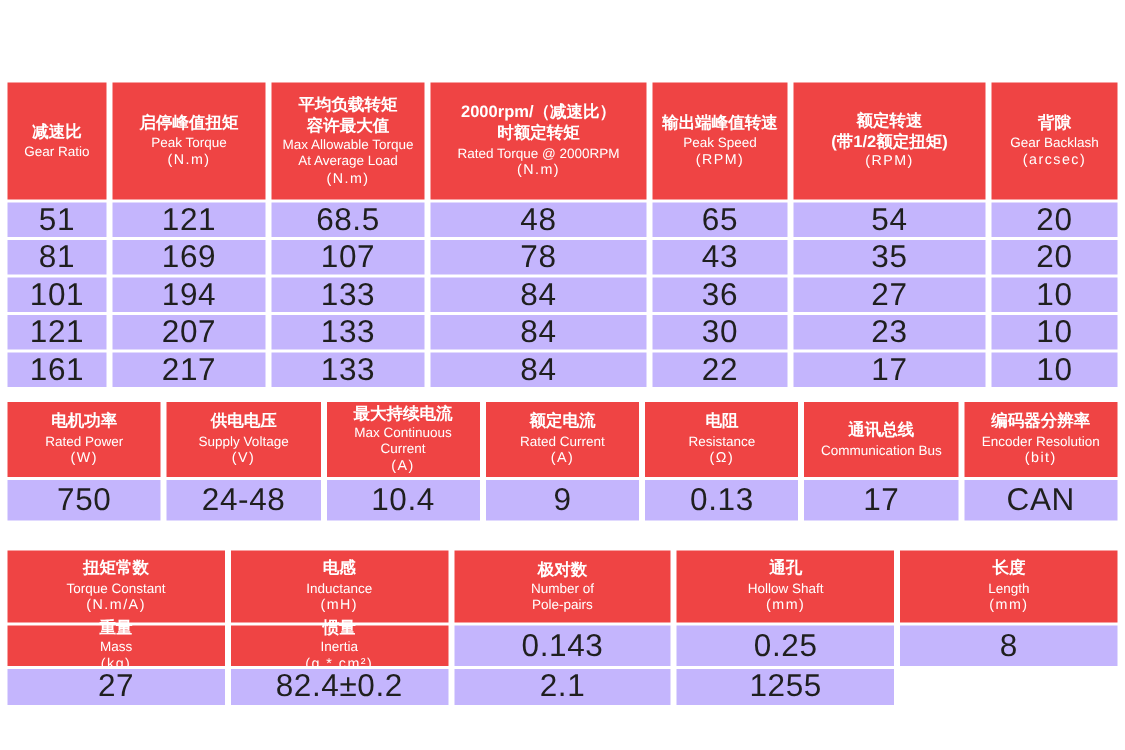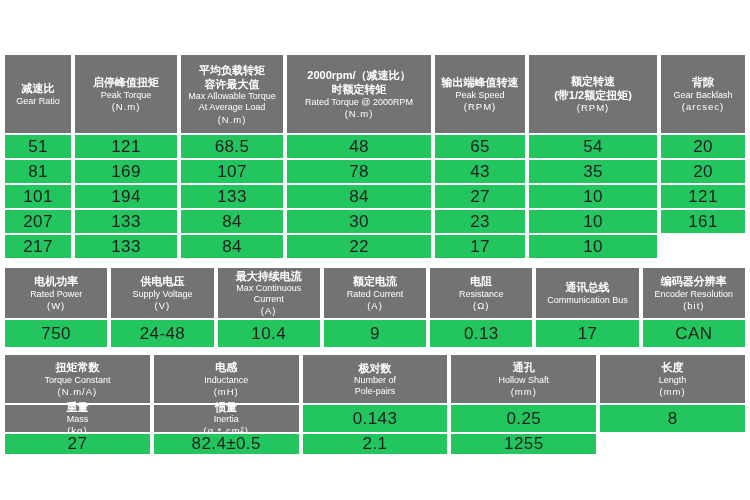--- a/index.html
+++ b/index.html
@@ -22,28 +22,28 @@
     background: #ffffff;
   }
   .tbl-gear {
     grid-template-columns: 66px 102px 102px 144px 90px 128px 1fr;
     grid-template-rows: 78px repeat(5, 23px);
     margin-bottom: 10px;
   }
   .tbl-motor {
     grid-template-columns: repeat(7, 1fr);
     grid-template-rows: 50px 27px;
-    margin-bottom: 8px;
+    margin-bottom: 20px;
   }
   .tbl-mech {
     grid-template-columns: repeat(5, 1fr);
     grid-template-rows: 48px 27px;
   }
   .hcell {
-    background: #737373;
+    background: #ef4444;
     color: #ffffff;
     display: flex;
     flex-direction: column;
     align-items: center;
     justify-content: center;
     text-align: center;
     padding: 2px 1px;
     box-sizing: border-box;
   }
   .hcell .zh {
@@ -59,26 +59,26 @@
     white-space: pre-line;
   }
   .hcell .unit {
     font-size: 9.5px;
     font-weight: 400;
     line-height: 1.25;
     letter-spacing: 1px;
   }
   .hcell .unit:empty, .hcell .en:empty { display: none; }
   .dcell {
-    background: #22c55e;
+    background: #c4b5fd;
     color: #1f1f1f;
     display: flex;
     align-items: center;
     justify-content: center;
-    font-size: 17px;
+    font-size: 21px;
     letter-spacing: 0.4px;
   }
 </style>
 </head>
 <body>
 
 <div class="sheet">
 
   <div class="tbl tbl-gear">
 
@@ -134,20 +134,21 @@
     <div class="dcell">107</div>
     <div class="dcell">78</div>
     <div class="dcell">43</div>
     <div class="dcell">35</div>
     <div class="dcell">20</div>
 
     <div class="dcell">101</div>
     <div class="dcell">194</div>
     <div class="dcell">133</div>
     <div class="dcell">84</div>
+    <div class="dcell">36</div>
     <div class="dcell">27</div>
     <div class="dcell">10</div>
 
     <div class="dcell">121</div>
     <div class="dcell">207</div>
     <div class="dcell">133</div>
     <div class="dcell">84</div>
     <div class="dcell">30</div>
     <div class="dcell">23</div>
     <div class="dcell">10</div>
@@ -245,18 +246,18 @@
     <div class="hcell">
       <span class="zh">惯量</span>
       <span class="en">Inertia</span>
       <span class="unit">(g * cm²)</span>
     </div>
 
     <div class="dcell">0.143</div>
     <div class="dcell">0.25</div>
     <div class="dcell">8</div>
     <div class="dcell">27</div>
-    <div class="dcell">82.4±0.5</div>
+    <div class="dcell">82.4±0.2</div>
     <div class="dcell">2.1</div>
     <div class="dcell">1255</div>
   </div>
 
 </div>
 
 </body></html>

